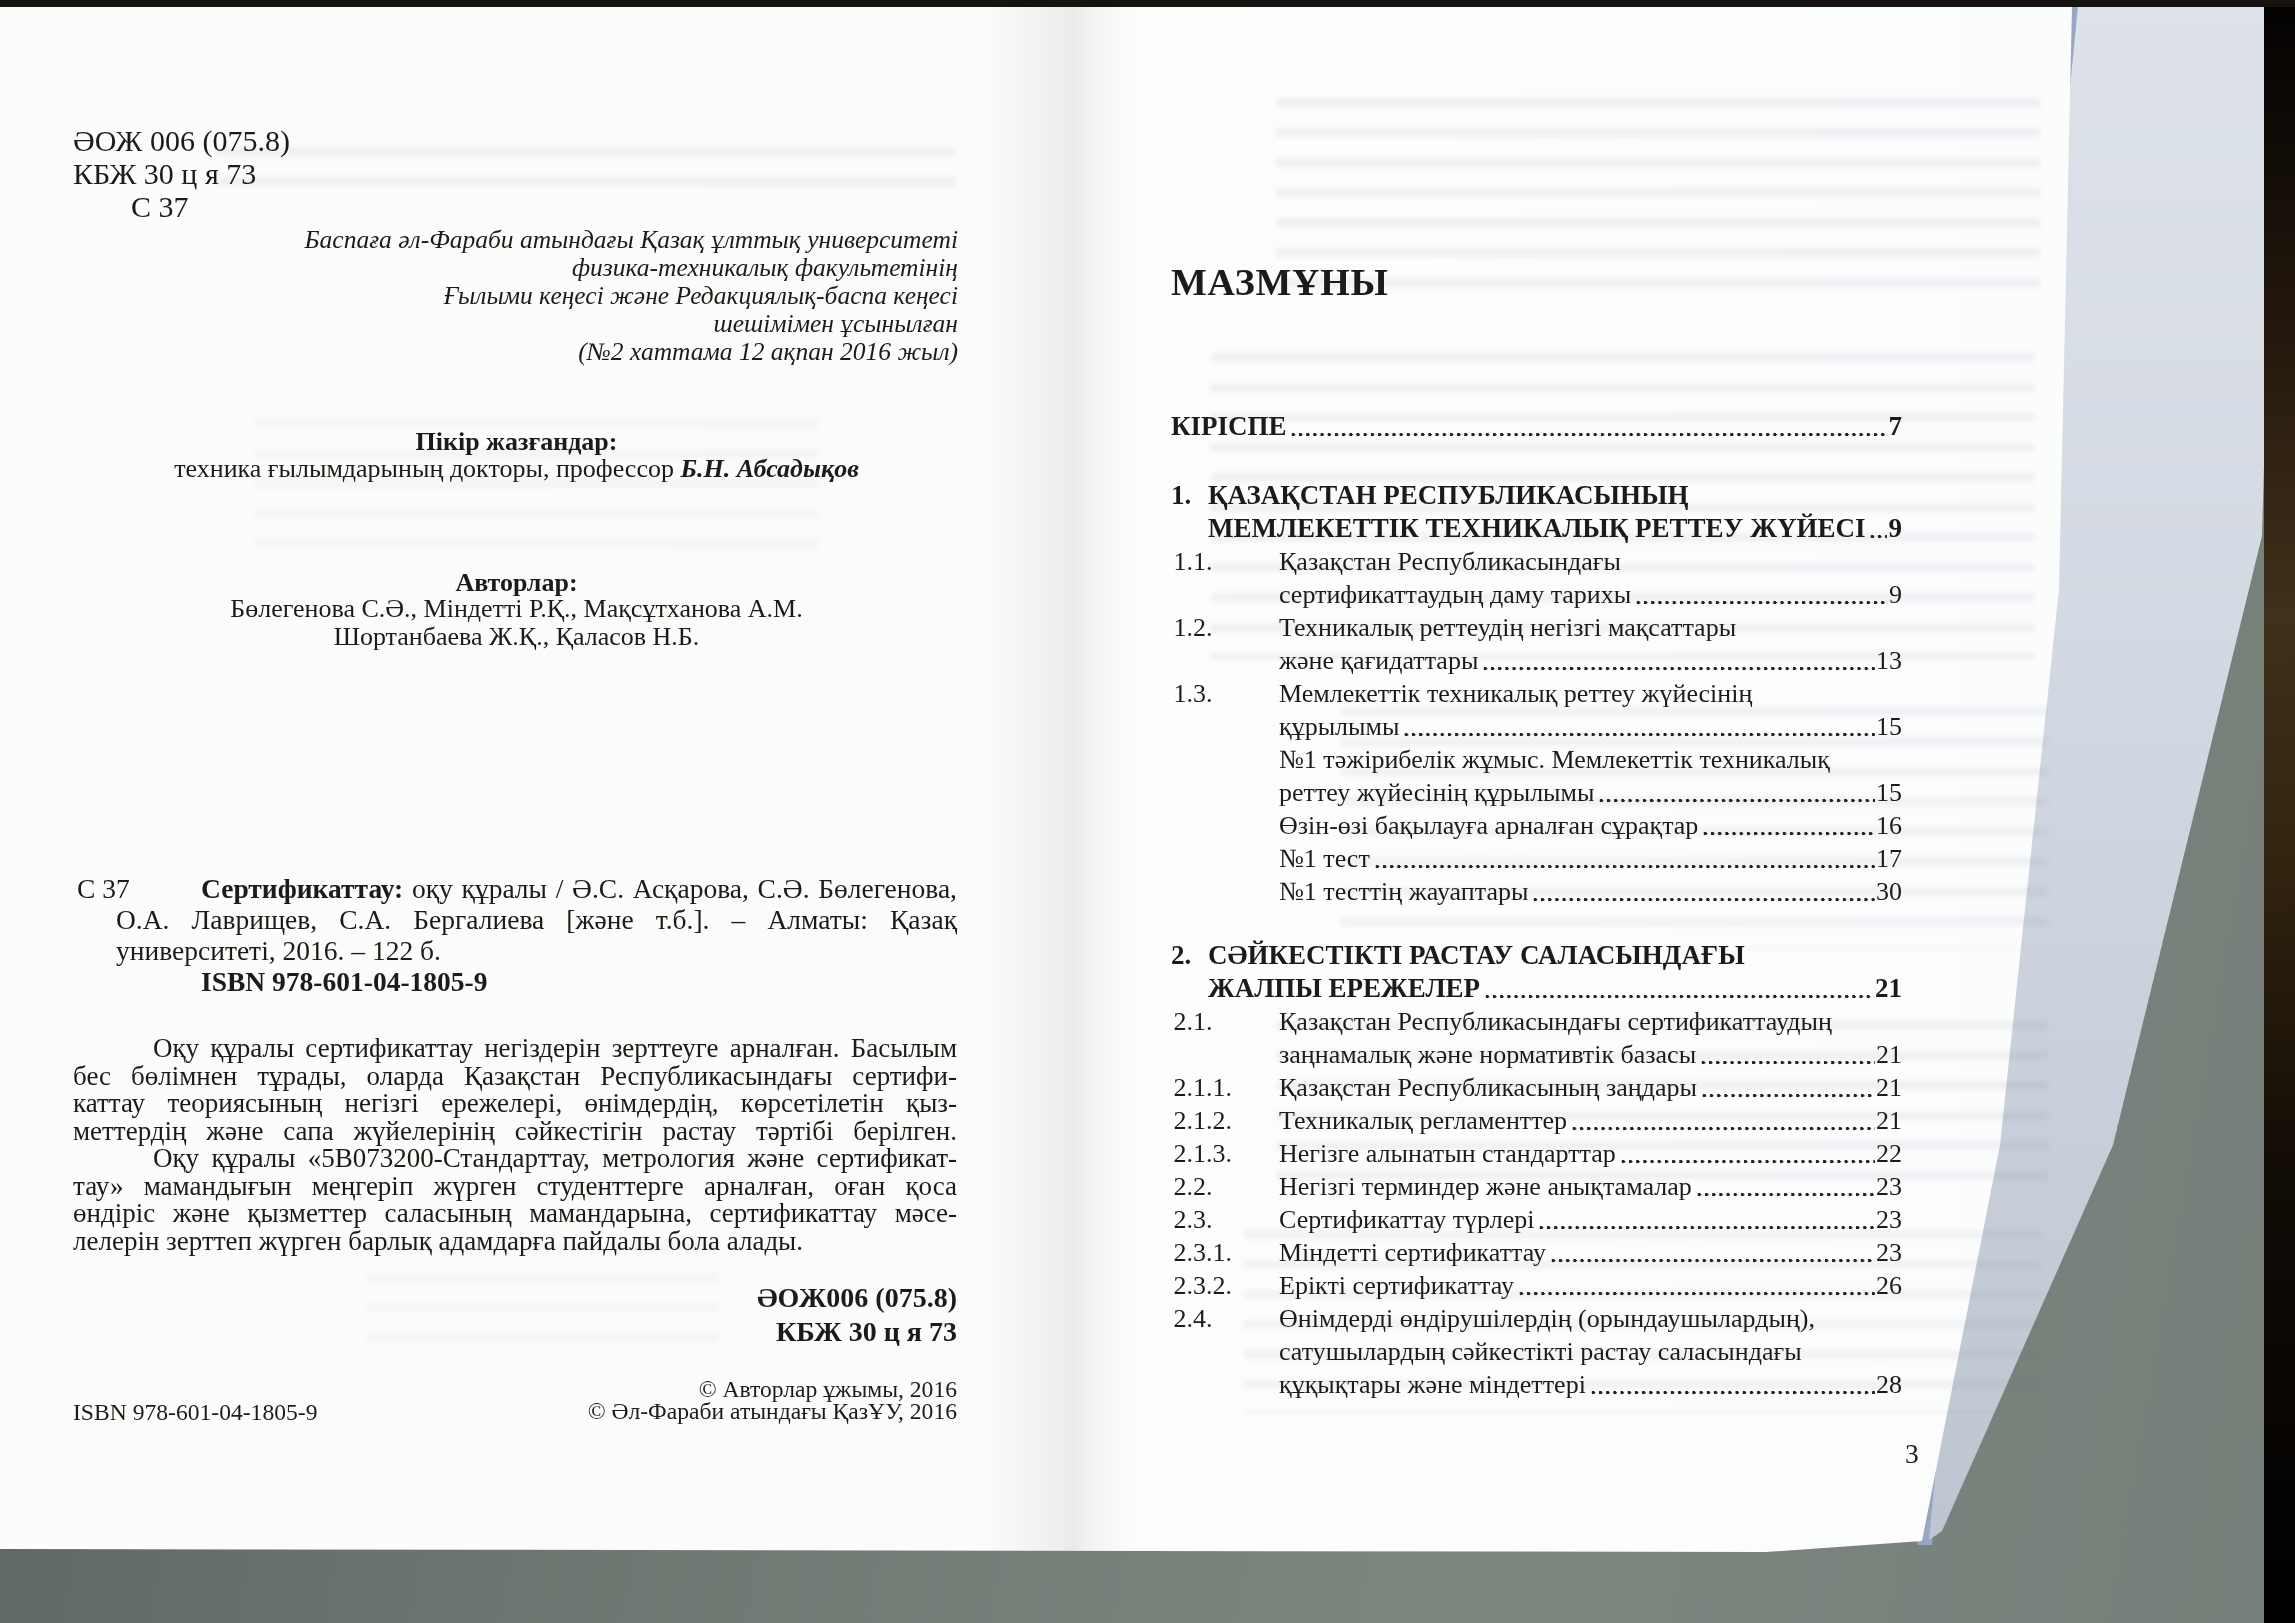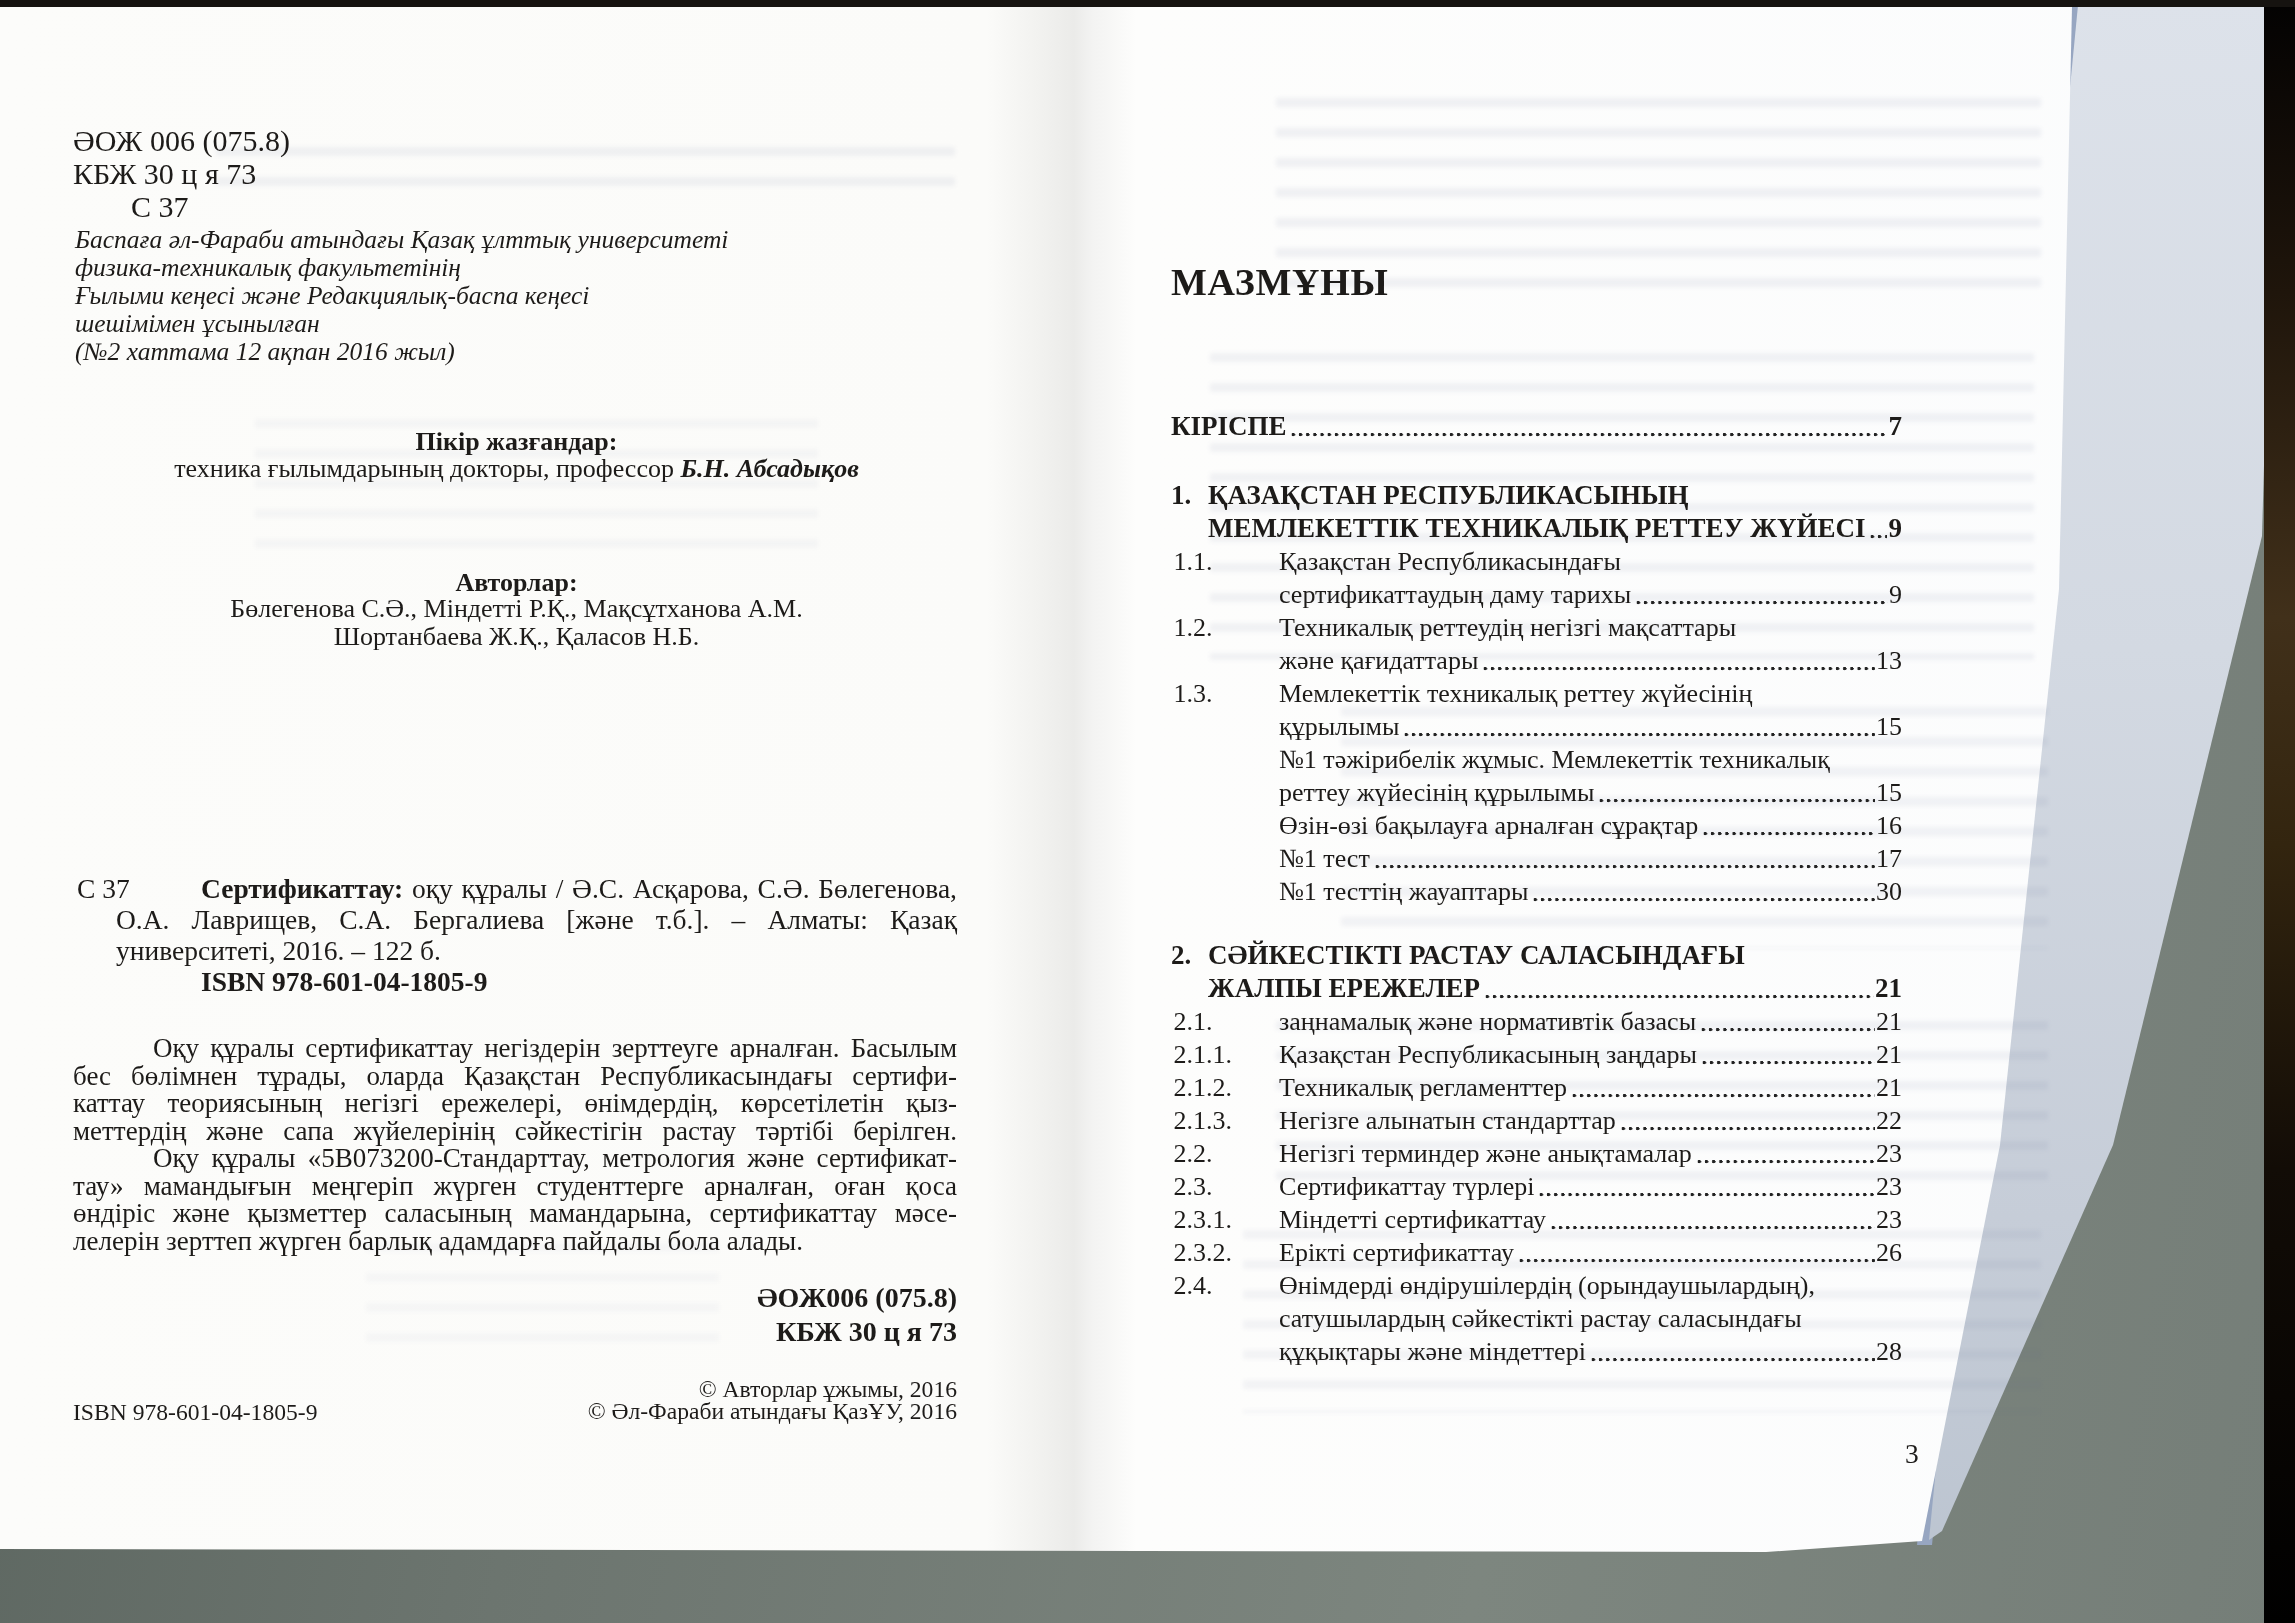--- a/index.html
+++ b/index.html
@@ -26,21 +26,21 @@
   .sheet{position:absolute;inset:0;
     background:linear-gradient(90deg,#fcfcfa 0%,#fbfbf9 43%,#ebebe9 46.8%,#f3f3f2 47.6%,#fdfdfc 49.5%,#fbfcfd 100%);
     clip-path:polygon(0 6.5px,2072px 6.5px,2059px 589px,2000px 1145px,1922px 1541px,1766px 1552px,0 1549px);}
   .txt{position:absolute;color:#1d1b19;}
   .ghost{position:absolute;pointer-events:none;
     background-image:repeating-linear-gradient(180deg,rgba(86,96,138,.6) 0 9.2px,rgba(0,0,0,0) 9.2px 30px);
     opacity:.10;filter:blur(2px);}
   
   .udc{left:73px;top:124px;font-size:30px;line-height:33px;}
   .udc .c37{padding-left:58px;}
-  .imprint{left:75px;top:226px;width:883px;text-align:left;
+  .imprint{left:75px;top:226px;width:883px;text-align:right;
     font-style:italic;font-size:25.5px;line-height:28px;}
   .rev-head{left:75px;top:427px;width:883px;text-align:center;font-weight:bold;font-size:26px;}
   .rev-lines{left:75px;top:455px;width:883px;text-align:center;font-size:26px;line-height:28px;}
   .rev-lines b{font-style:italic;}
   .auth-head{left:75px;top:568px;width:883px;text-align:center;font-weight:bold;font-size:26px;}
   .auth-lines{left:75px;top:595px;width:883px;text-align:center;font-size:26px;line-height:27.5px;}
   .cat-code{left:77px;top:873px;font-size:27.5px;}
   .catalog{left:116px;top:873px;width:841px;font-size:27.5px;line-height:31px;text-align:justify;}
   .catalog .l1{text-indent:85px;text-align-last:justify;}
   .catalog .l2{text-align-last:justify;}
@@ -225,20 +225,21 @@
       <span class="num">2.</span>
       <div class="tline">СӘЙКЕСТІКТІ РАСТАУ САЛАСЫНДАҒЫ</div>
       <div class="tline last">
         <span class="tx">ЖАЛПЫ ЕРЕЖЕЛЕР </span>
         <span class="dots"></span>
         <span class="pg">21</span>
       </div>
     </div>
     <div class="toc-row lvl-section">
       <span class="num">2.1.</span>
+      <div class="tline">Қазақстан Республикасындағы сертификаттаудың</div>
       <div class="tline last">
         <span class="tx">заңнамалық және нормативтік базасы</span>
         <span class="dots"></span>
         <span class="pg">21</span>
       </div>
     </div>
     <div class="toc-row lvl-section">
       <span class="num">2.1.1.</span>
       <div class="tline last">
         <span class="tx">Қазақстан Республикасының заңдары</span>

